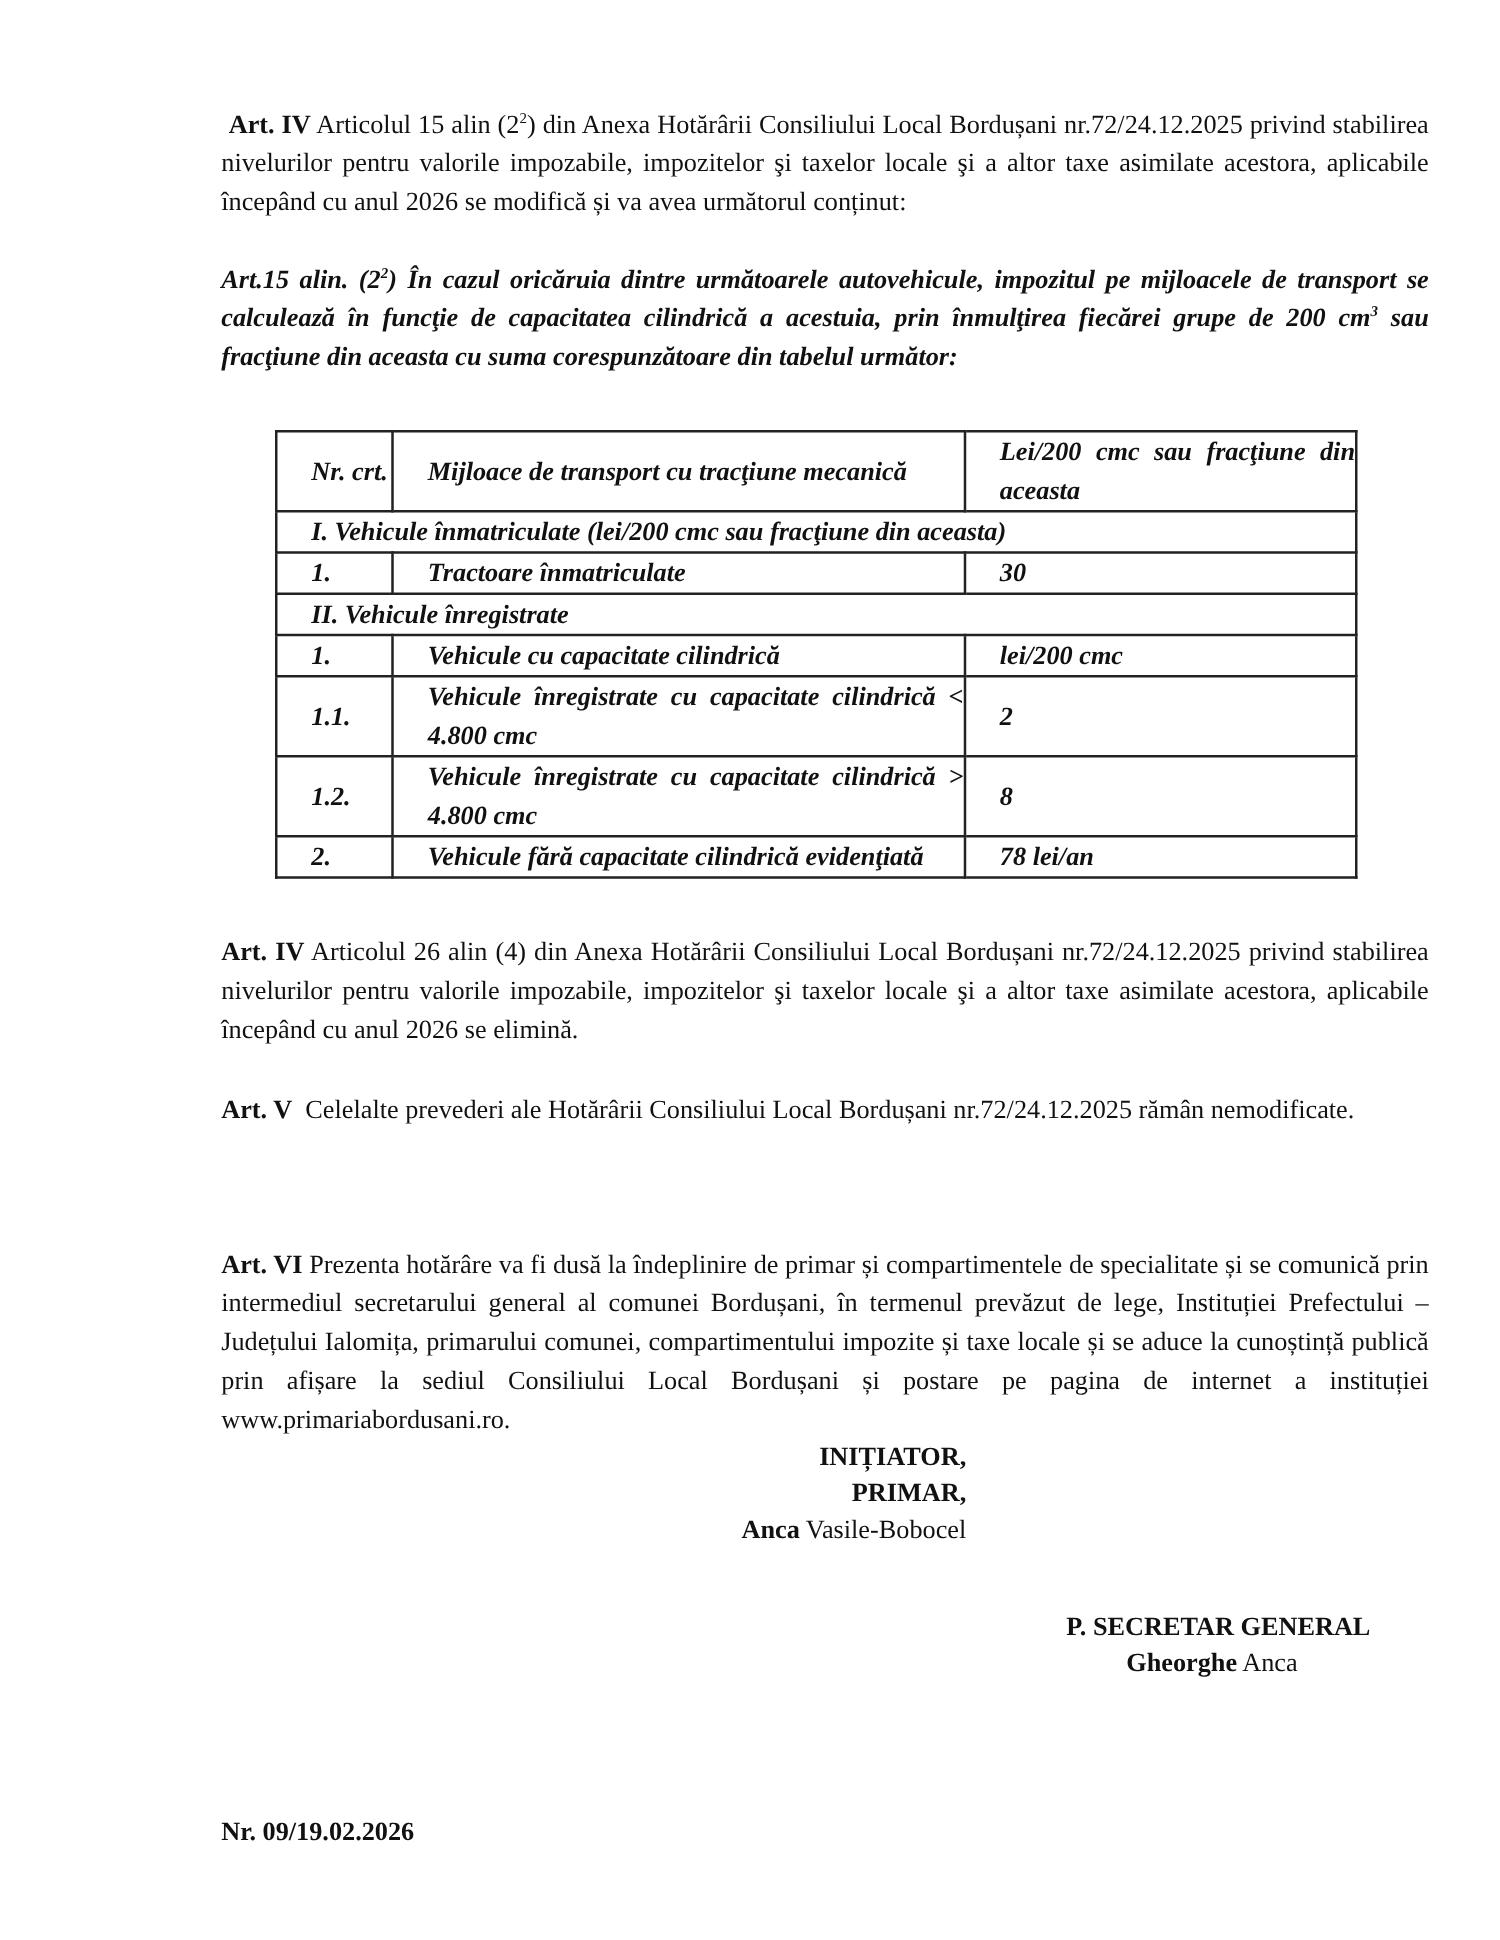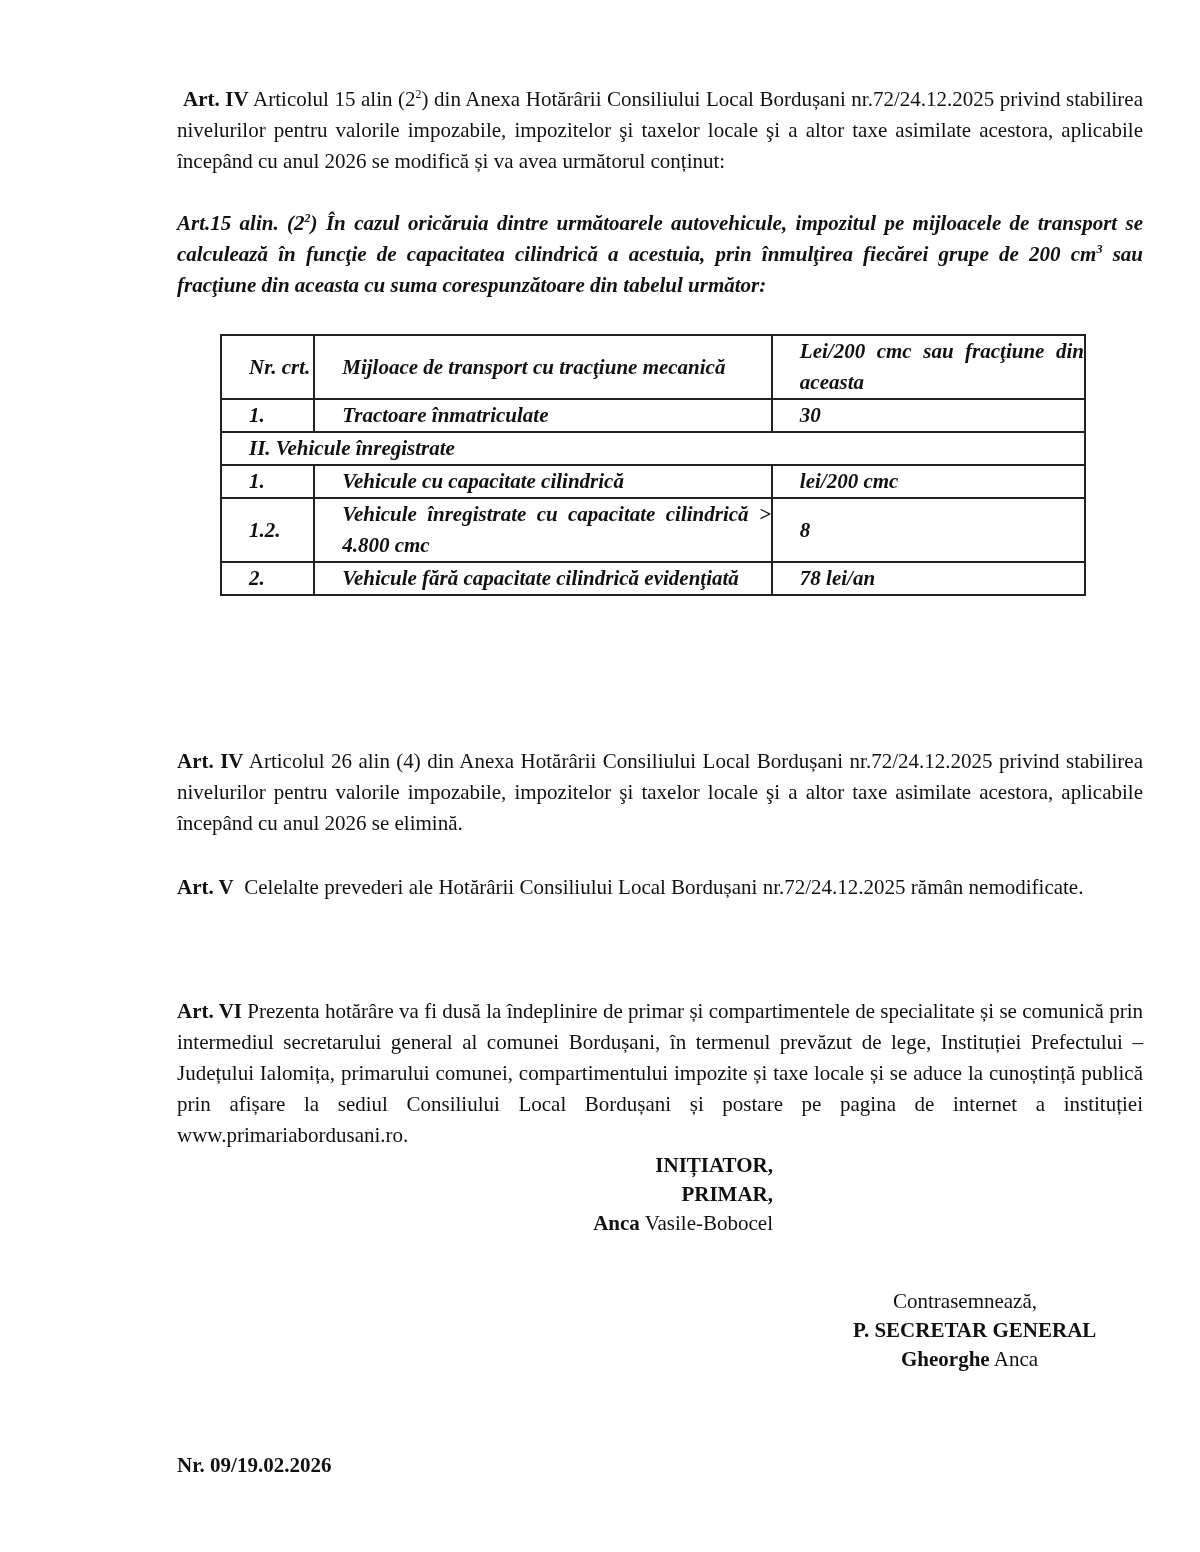--- a/index.html
+++ b/index.html
@@ -36,21 +36,21 @@
       text-align: justify;
       line-height: 31px;
       margin: 0;
       position: absolute;
       top: 124px;
       left: 0;
       width: 966px;
     }
     table.tax {
       position: absolute;
-      top: 250px;
+      top: 260px;
       left: 43px;
       width: 866px;
       border-collapse: collapse;
       font-weight: bold;
       font-style: italic;
       font-size: 21px;
       line-height: 31px;
     }
     table.tax td {
       border: 2px solid #222222;
@@ -99,31 +99,39 @@
   <p class="art15"><span>Art.15 alin. (2</span><sup>2</sup><span>) În cazul oricăruia dintre următoarele autovehicule, impozitul pe mijloacele de transport se calculează în funcţie de capacitatea cilindrică a acestuia, prin înmulţirea fiecărei grupe de 200 cm</span><sup>3</sup><span> sau fracţiune din aceasta cu suma corespunzătoare din tabelul următor:</span></p>
 
   <table class="tax">
     <tbody>
         <tr>
       <td class="nr">Nr. crt.</td>
       <td class="desc">Mijloace de transport cu tracţiune mecanică</td>
       <td class="val hdrval">Lei/200 cmc sau fracţiune din aceasta</td>
     </tr>
     <tr>
+      <td colspan="3">I. Vehicule înmatriculate (lei/200 cmc sau fracţiune din aceasta)</td>
+    </tr>
+    <tr>
       <td class="nr">1.</td>
       <td class="desc">Tractoare înmatriculate</td>
       <td class="val">30</td>
     </tr>
     <tr>
       <td colspan="3">II. Vehicule înregistrate</td>
     </tr>
     <tr>
       <td class="nr">1.</td>
       <td class="desc">Vehicule cu capacitate cilindrică</td>
       <td class="val">lei/200 cmc</td>
+    </tr>
+    <tr>
+      <td class="nr">1.1.</td>
+      <td class="desc">Vehicule înregistrate cu capacitate cilindrică &lt; 4.800 cmc</td>
+      <td class="val">2</td>
     </tr>
     <tr>
       <td class="nr">1.2.</td>
       <td class="desc">Vehicule înregistrate cu capacitate cilindrică &gt; 4.800 cmc</td>
       <td class="val">8</td>
     </tr>
     <tr>
       <td class="nr">2.</td>
       <td class="desc">Vehicule fără capacitate cilindrică evidenţiată</td>
       <td class="val">78 lei/an</td>
@@ -139,18 +147,17 @@
 
 </div>
 
 <div class="initiator-block">
   <div><b>INIȚIATOR,</b></div>
   <div><b>PRIMAR,</b></div>
   <div><b>Anca</b><span> Vasile-Bobocel</span></div>
 </div>
 
 <div class="secretar-block">
-  <div class="l1">Contrasemnează,</div>
   <div><b>P. SECRETAR GENERAL</b></div>
   <div class="l3"><b>Gheorghe</b><span> Anca</span></div>
 </div>
 
 <div class="doc-number">Nr. 09/19.02.2026</div>
 
 </body></html>

